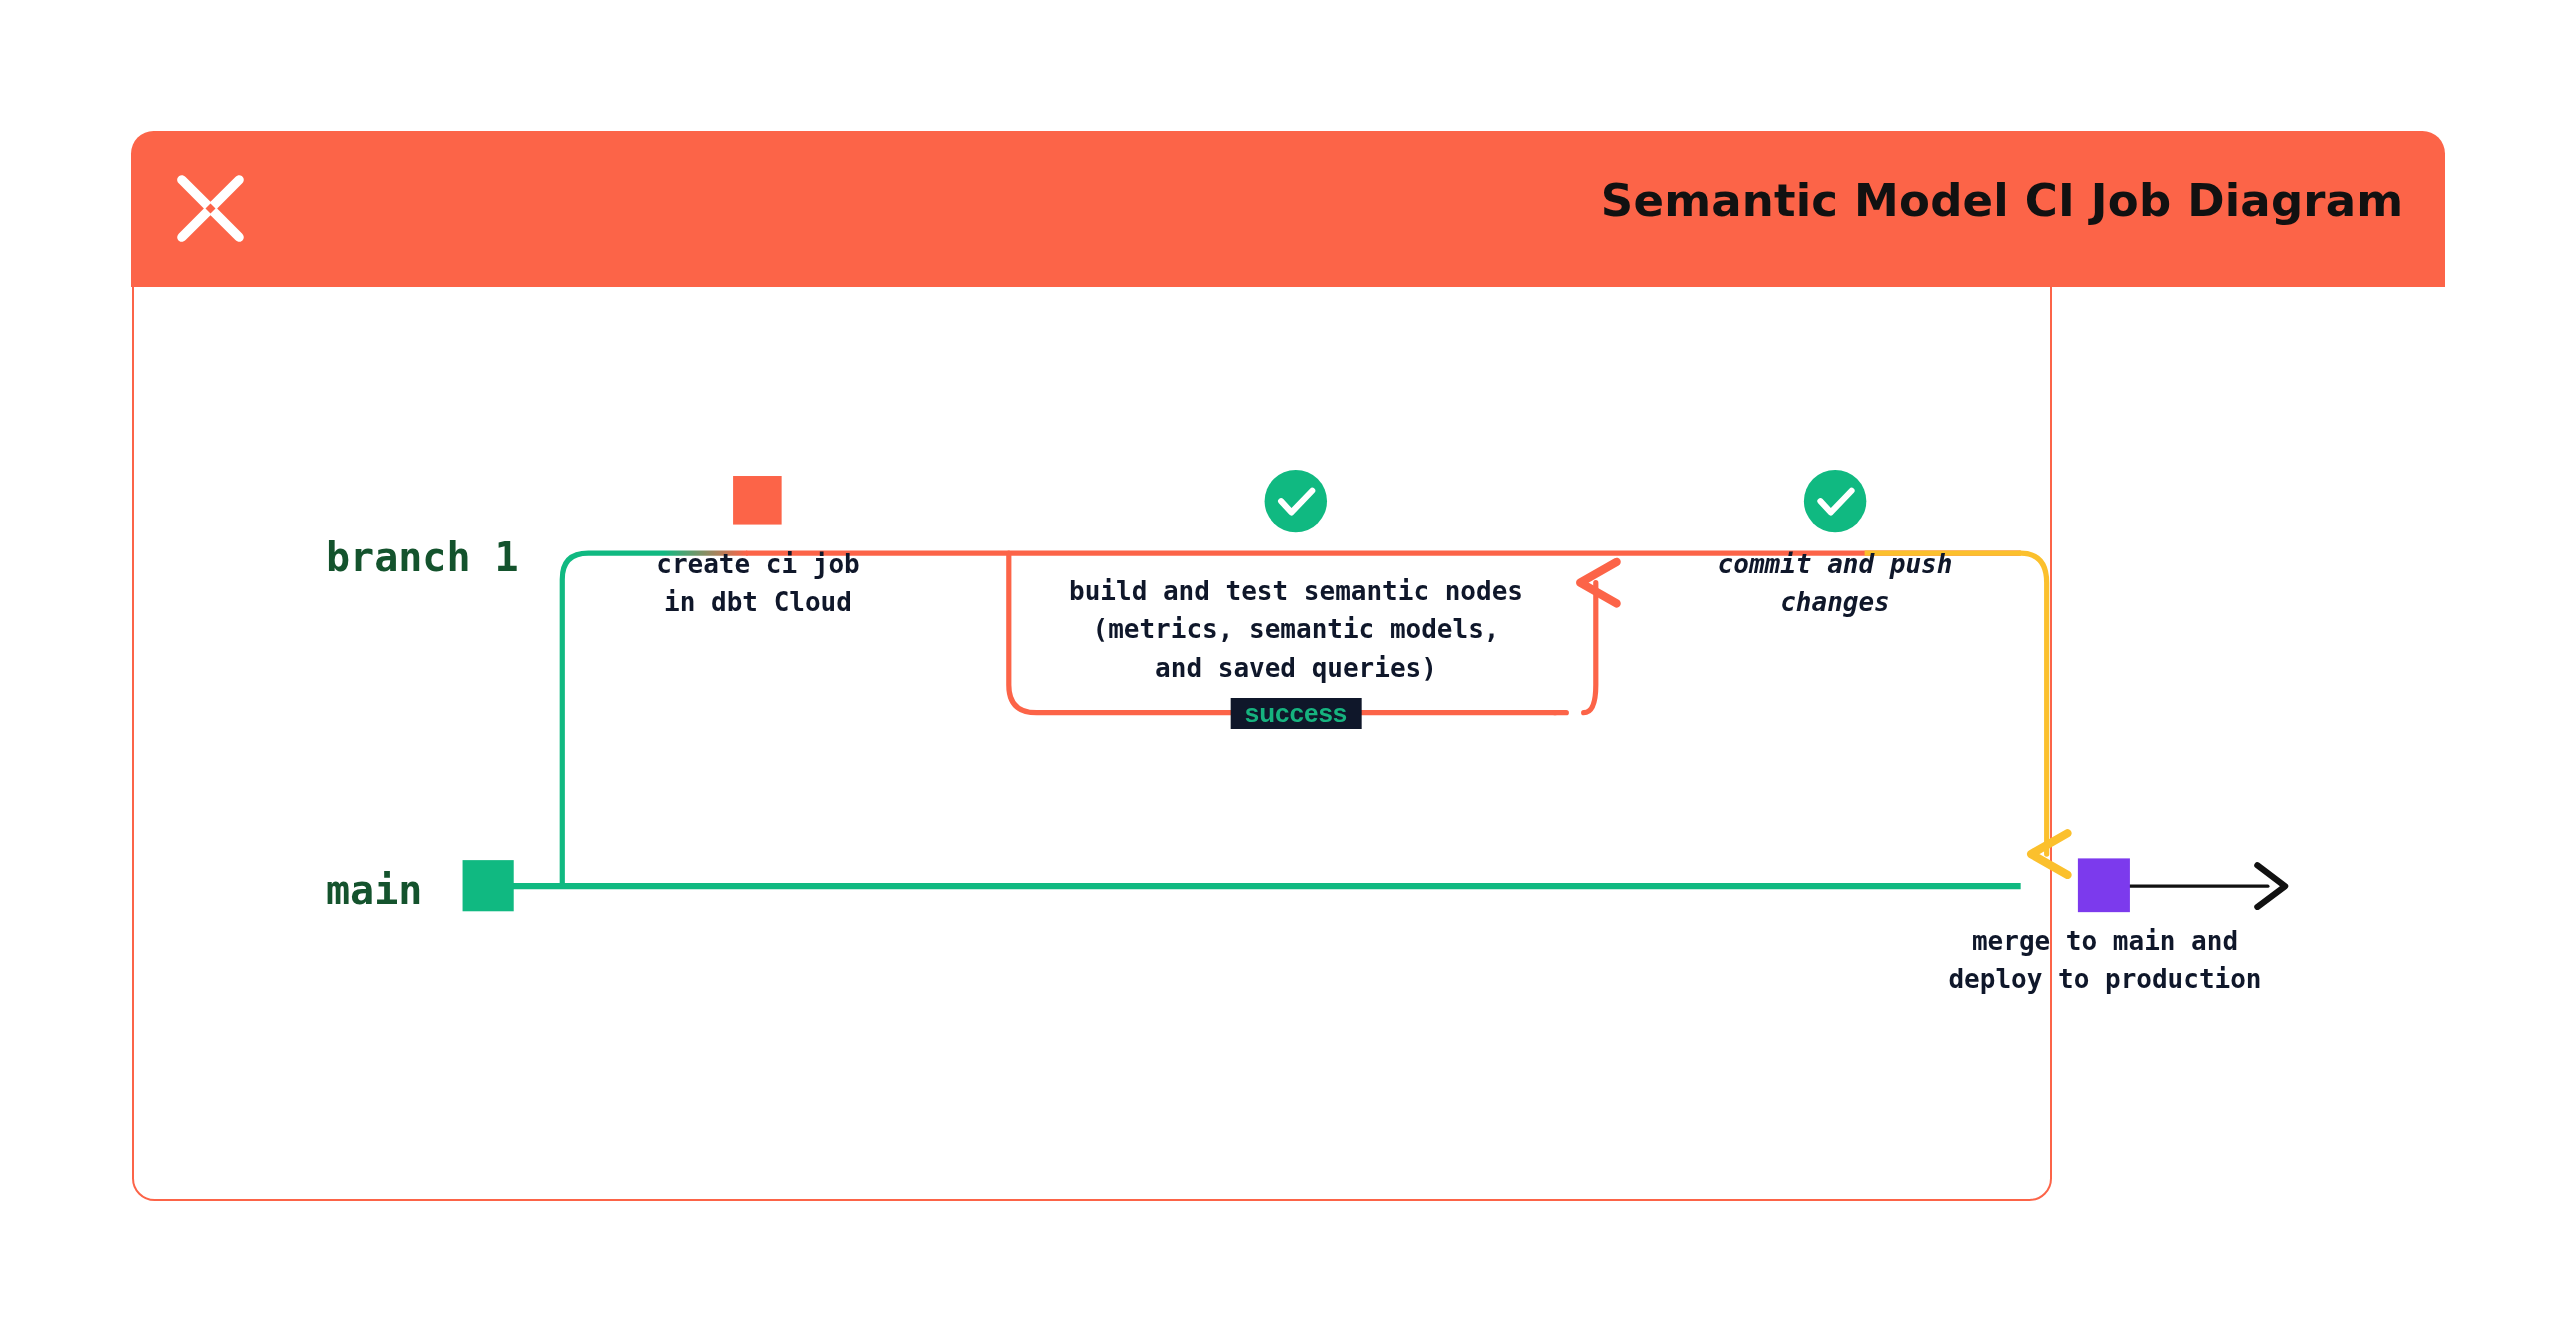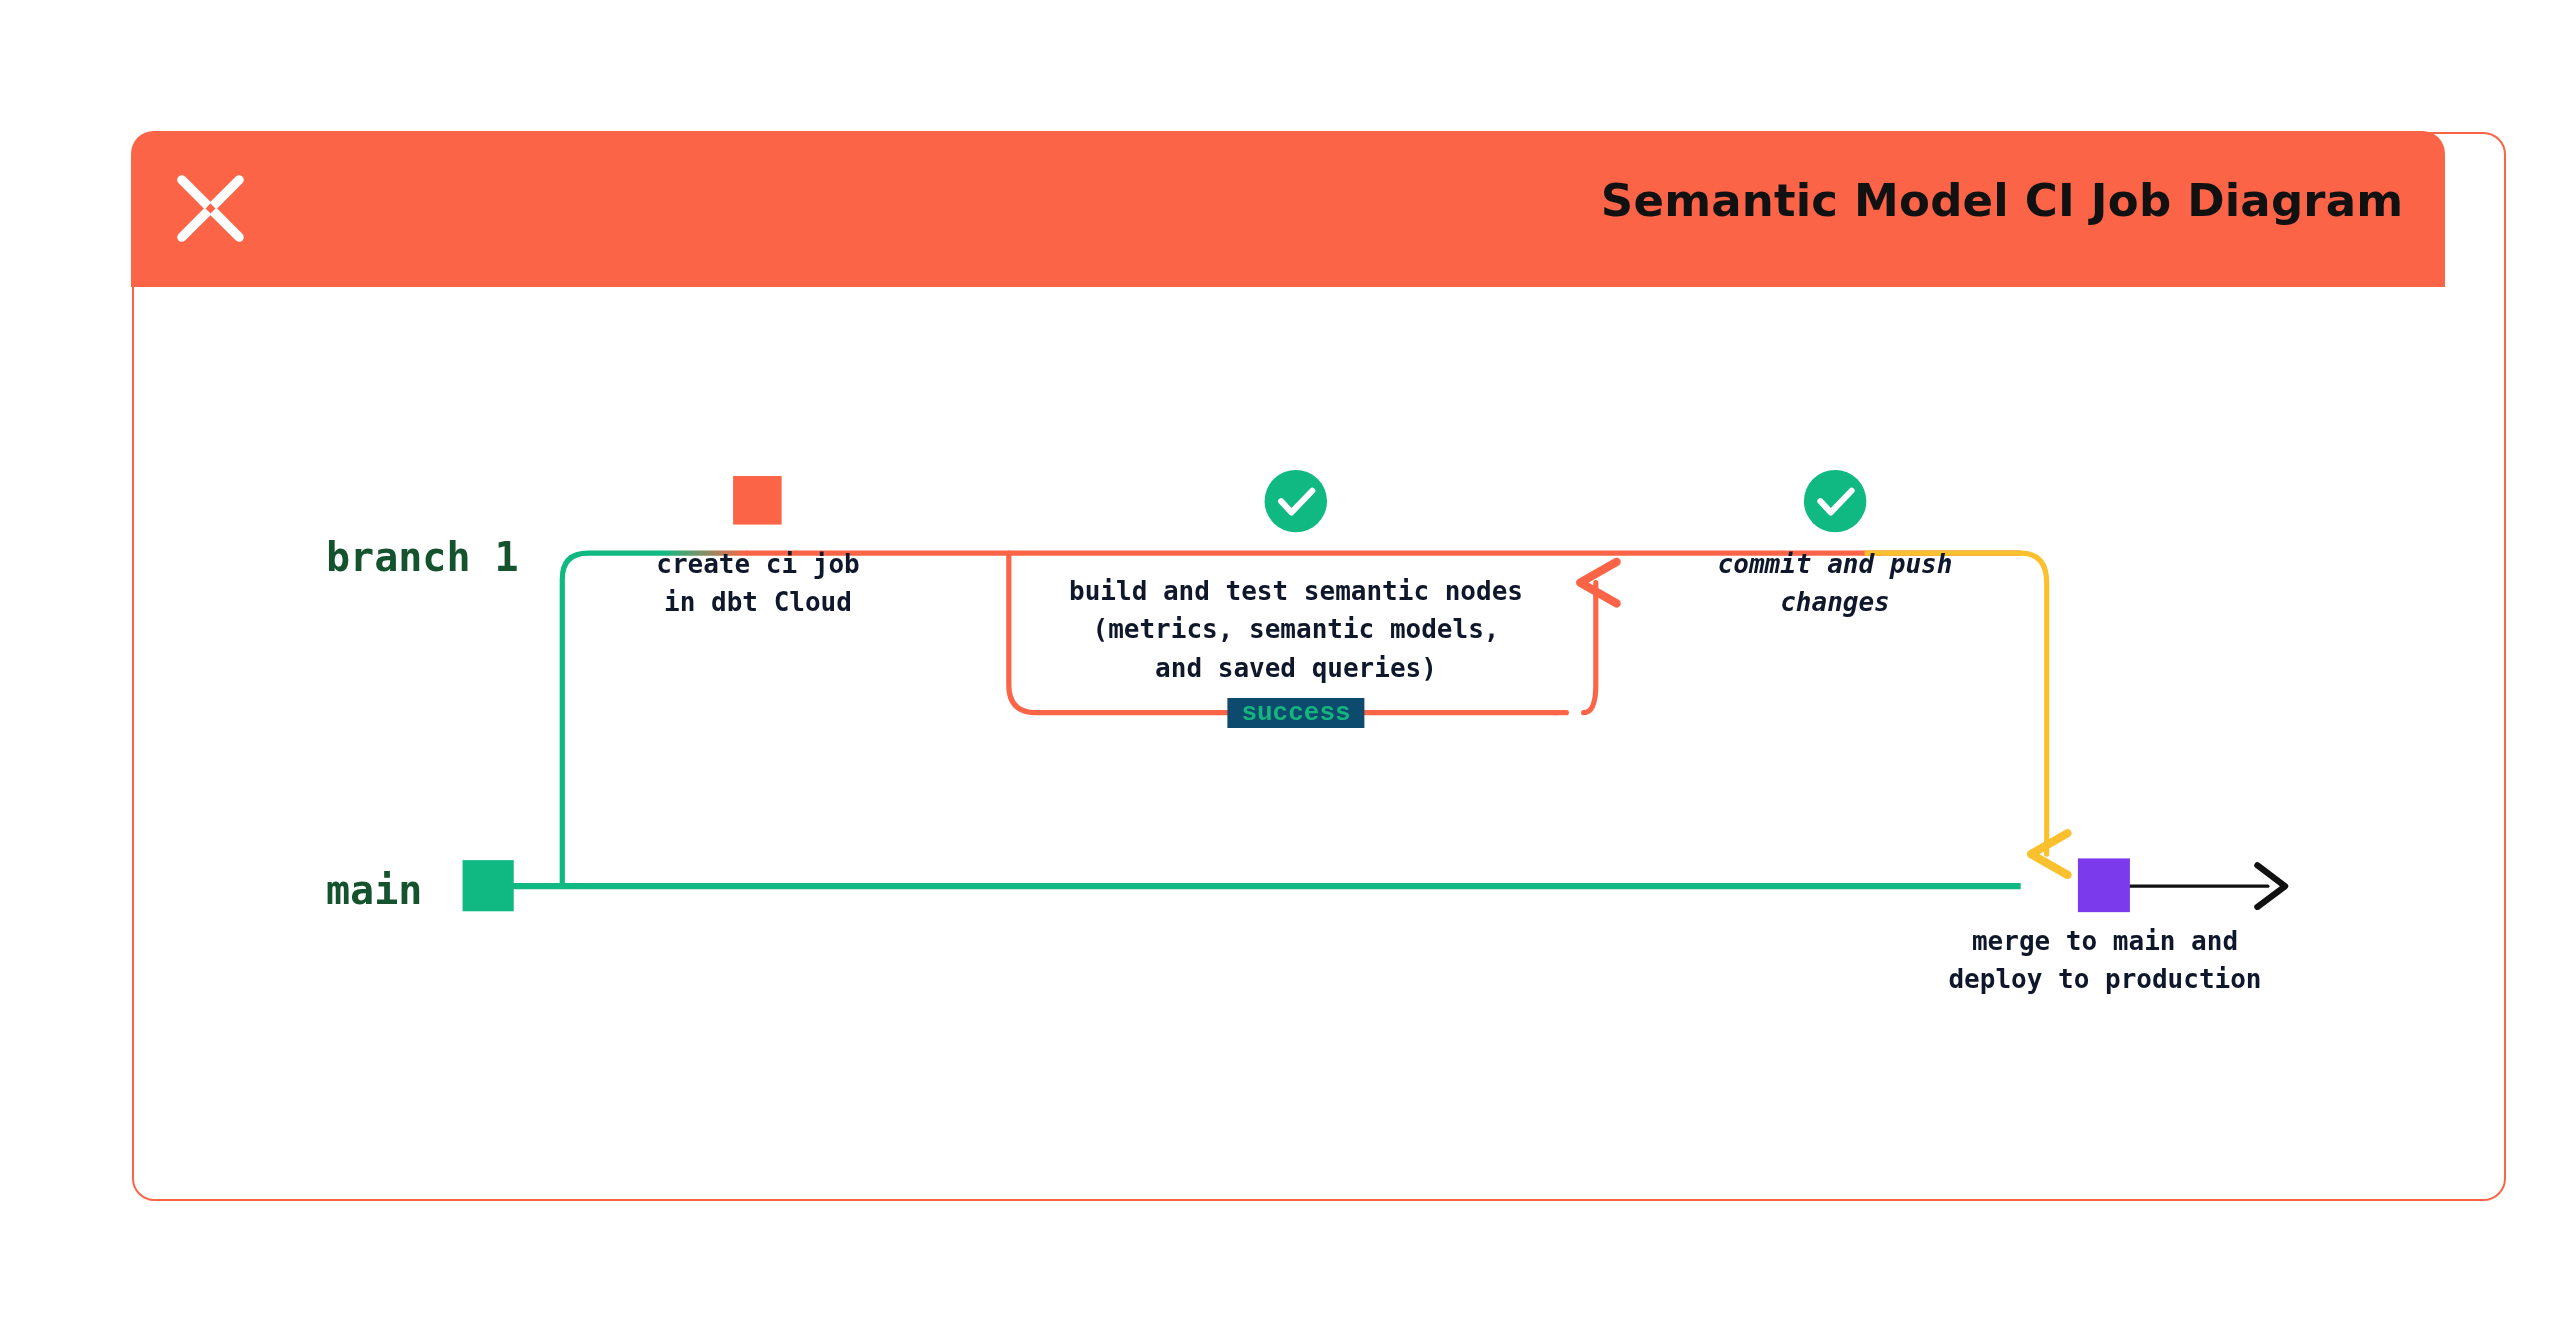--- a/index.html
+++ b/index.html
@@ -12,21 +12,21 @@
     height: 1324px;
     font-family: "DejaVu Sans", sans-serif;
     position: relative;
     overflow: hidden;
   }
 
   #card {
     position: absolute;
     left: 132px;
     top: 132px;
-    width: 2374px;
+    width: 1920px;
     height: 1069px;
     border: 2.6px solid #fc6448;
     border-radius: 22.6px;
     box-sizing: border-box;
     background: #ffffff;
   }
 
   #header {
     position: absolute;
     left: -2.6px;
@@ -91,25 +91,25 @@
   #cap-create { left: 758px;  top: 545px; transform: translateX(-50%); }
   #cap-build  { left: 1296px; top: 572px; transform: translateX(-50%); }
   #cap-commit { left: 1835px; top: 545px; transform: translateX(-50%); font-style: italic; }
   #cap-merge  { left: 2105px; top: 922px; transform: translateX(-50%); }
 
   #label-success {
     position: absolute;
     left: 1296px;
     top: 698px;
     transform: translateX(-50%);
-    font-family: Liberation Mono, monospace;
+    font-family: Liberation Sans, sans-serif;
     font-size: 26px;
     font-weight: 700;
     color: #16b37f;
-    background: #0c4a6e;
+    background: #0f172a;
     padding: 0 14px;
     white-space: nowrap;
   }
 </style>
 </head>
 <body>
 
 <div id="card">
 
   <div id="header">

